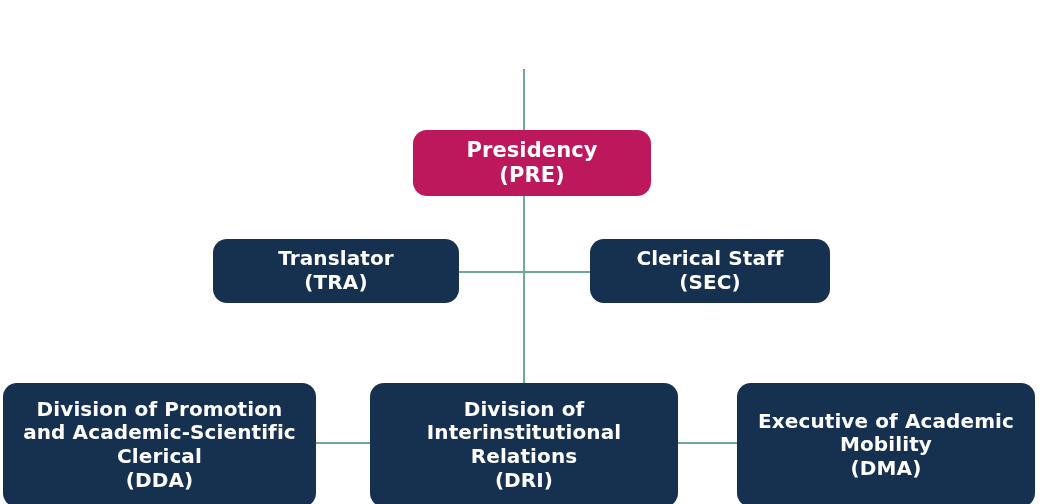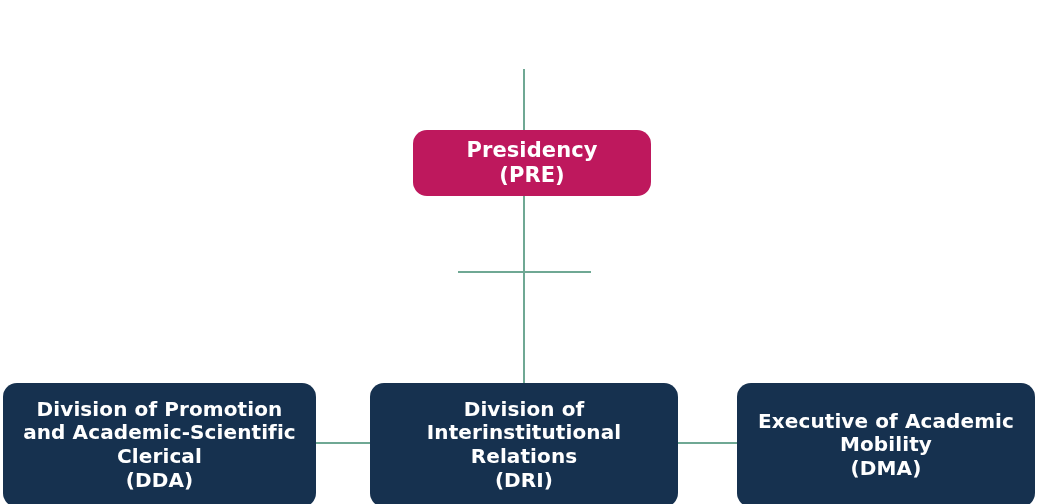--- a/index.html
+++ b/index.html
@@ -68,21 +68,29 @@
   <div class="connector conn-mid-sec"></div>
   <div class="connector conn-dda-dri"></div>
   <div class="connector conn-dri-dma"></div>
 
 
   <div class="node node-pre">
     <span class="node-label">Presidency
 (PRE)</span>
   </div>
 
+  <div class="node node-tra">
+    <span class="node-label">Translator
+(TRA)</span>
+  </div>
 
+  <div class="node node-sec">
+    <span class="node-label">Clerical Staff
+(SEC)</span>
+  </div>
 
   <div class="node node-dda">
     <span class="node-label">Division of Promotion
 and Academic-Scientific
 Clerical
 (DDA)</span>
   </div>
 
   <div class="node node-dri">
     <span class="node-label">Division of

